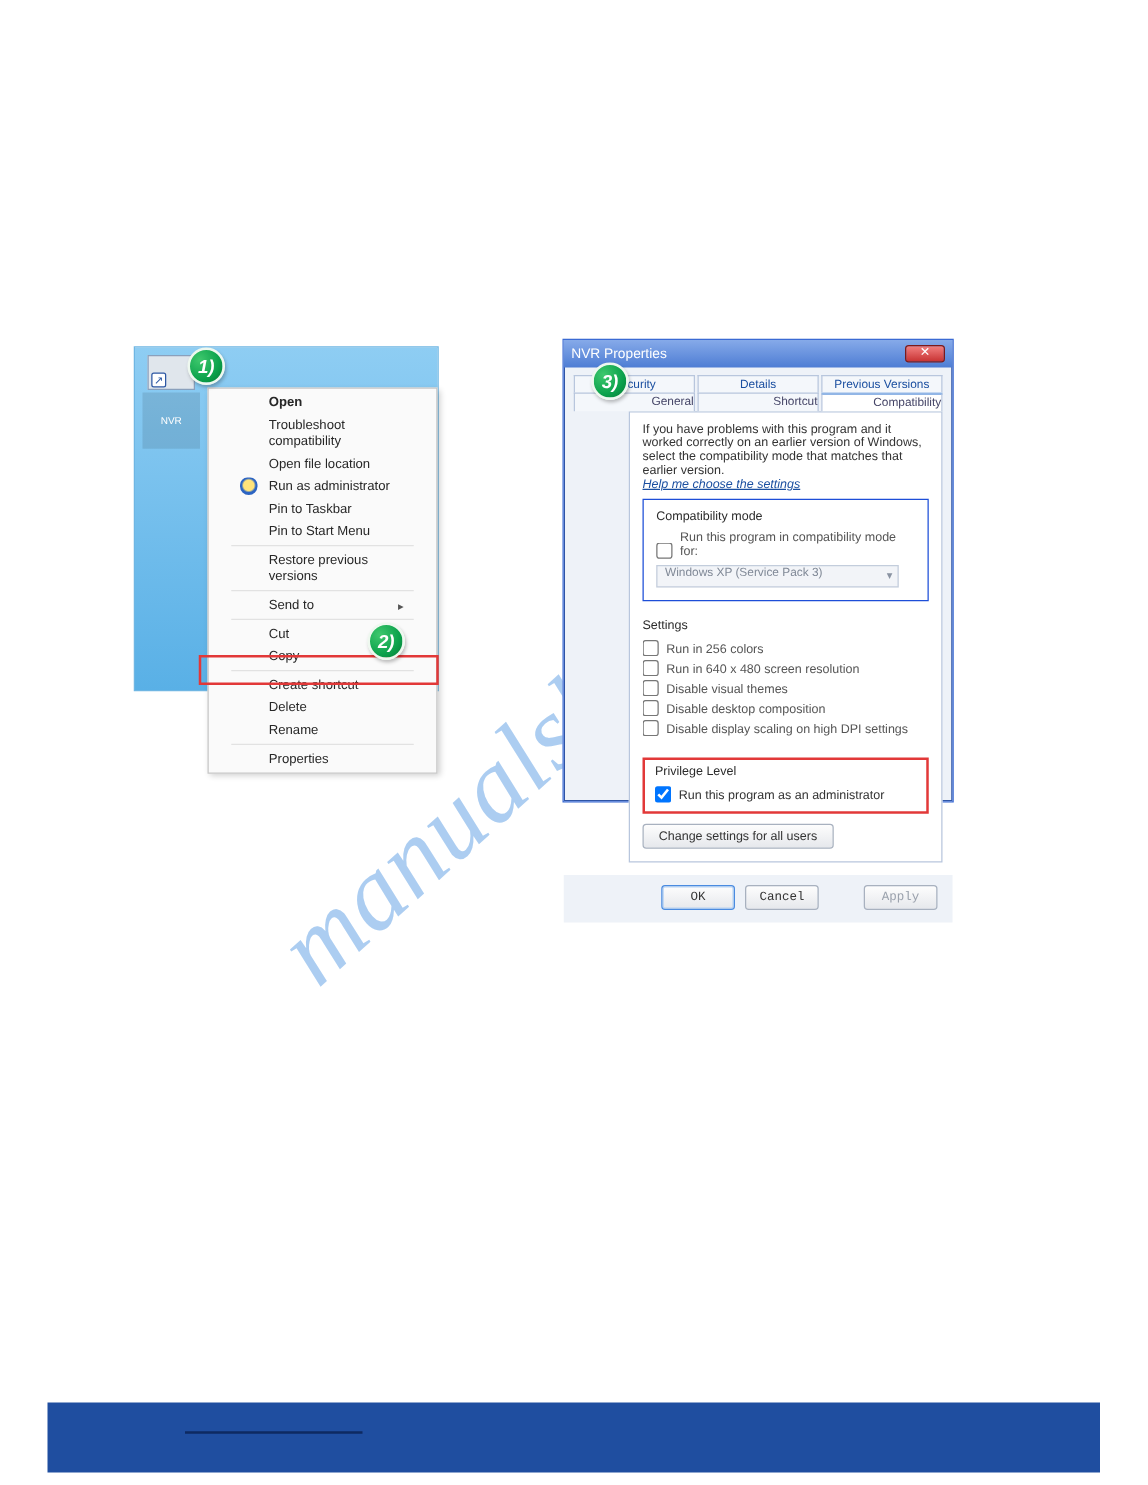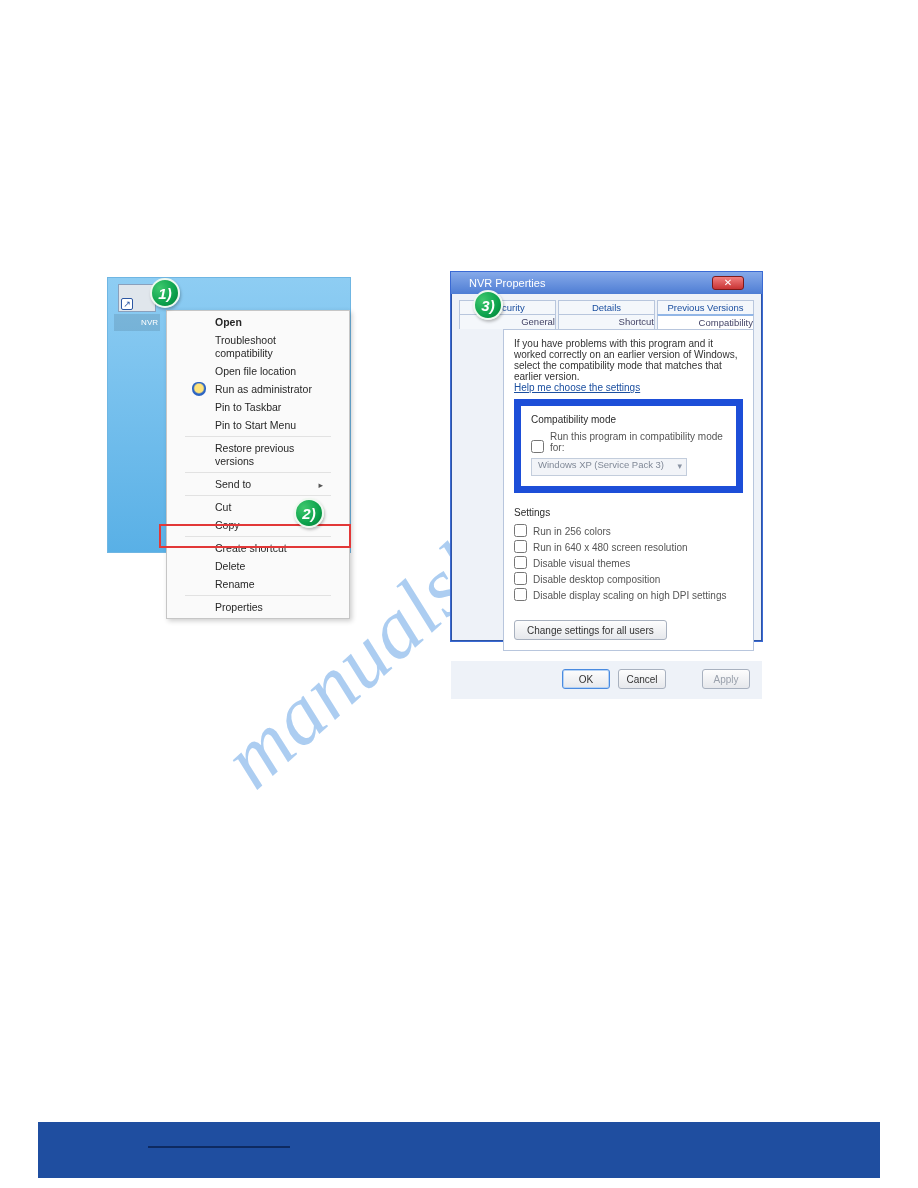--- a/index.html
+++ b/index.html
@@ -88,22 +88,21 @@
     border-radius: 2px;
     font-size: 9px;
     line-height: 10px;
     color: #2c57a3;
     text-align: center;
   }
   .desk-icon .lbl {
     background: rgba(0,0,0,.1);
     color: #fff;
     font-size: 8px;
-    padding: 4px 2px;
-    text-align: right;
+    padding: 18px 2px;
   }
 
   .ctxmenu {
     position: absolute;
     left: 58px;
     top: 32px;
     width: 184px;
     background: #fafafa;
     border: 1px solid #c6c6c6;
     box-shadow: 2px 2px 5px rgba(0,0,0,.2);
@@ -151,21 +150,21 @@
     height: 371px;
     border: 1px solid #3a6ad4;
     background: #eef2f8;
     box-shadow: 0 0 0 1px #2e54a5 inset;
   }
   .titlebar {
     height: 22px;
     background: linear-gradient(180deg, #86aae9, #4e7dd4);
     display: flex;
     align-items: center;
-    padding: 0 18px;
+    padding: 0 6px;
     color: #fff;
     font-size: 11px;
   }
   .titlebar .spacer { flex: 1; }
   .closebtn {
     width: 32px;
     height: 14px;
     background: linear-gradient(180deg, #f27f7f, #c83434);
     border: 1px solid #7d1a1a;
     border-radius: 3px;
@@ -195,42 +194,42 @@
 
   .tabpane {
     background: #fff;
     border: 1px solid #b8c6dd;
     padding: 8px 10px 10px;
     font-size: 10px;
     color: #333;
     margin-left: 44px;
   }
   .help-line { font-size: 10px; }
-  .help-link { color: #1b4fa0; text-decoration: underline; cursor: pointer; }
+  .help-link { color: #1b4fa0; text-decoration: underline; cursor: pointer; font-style: italic; }
 
   .group {
-    border: 7px solid #1d4ed8;
+    border: 1px solid #1d4ed8;
     padding: 8px 10px 10px;
     margin-top: 6px;
   }
   .group-title { font-size: 10px; color: #2b2b2b; margin-bottom: 4px; }
 
   .chkrow {
     display: flex;
     align-items: flex-end;
     gap: 6px;
     font-size: 10px;
     color: #555;
     padding: 1.5px 0;
   }
   .chkrow input { margin: 0; }
   .combo {
     margin-top: 4px;
     height: 18px;
-    width: 156px;
+    width: 194px;
     background: #f2f4f8;
     border: 1px solid #c3cddc;
     font-size: 9.5px;
     color: #808997;
     padding: 0 18px 0 6px;
     position: relative;
   }
   .combo::after {
     content: "▾";
     position: absolute;
@@ -261,21 +260,21 @@
     cursor: pointer;
   }
 
   .dlg-footer {
     display: flex;
     gap: 8px;
     justify-content: flex-end;
     padding: 8px 12px 10px;
     background: #eef2f8;
   }
-  .dlg-footer .winbtn { width: 48px; justify-content: center; }
+  .dlg-footer .winbtn { width: 59px; justify-content: center; font-family: Liberation Mono, monospace; }
   .dlg-footer .winbtn.ok { border-color: #4a8be0; box-shadow: 0 0 0 1px #b5d2f4 inset; }
   .dlg-footer .winbtn.disabled { color: #9aa1ac; margin-left: 28px; }
 
   
   .bottombar {
     position: absolute;
     left: 38px;
     right: 38px;
     bottom: 10px;
     height: 56px;
@@ -390,20 +389,27 @@
           <label class="chkrow">
               <input type="checkbox" style="">
               <span>Disable desktop composition</span>
             </label>
           <label class="chkrow">
               <input type="checkbox" style="">
               <span>Disable display scaling on high DPI settings</span>
             </label>
         </div>
 
+        <div class="priv-hl">
+          <div class="group-title">Privilege Level</div>
+          <label class="chkrow">
+            <input type="checkbox" checked="" style="">
+            <span>Run this program as an administrator</span>
+          </label>
+        </div>
 
         <div class="btn-line">
           <div class="winbtn">Change settings for all users</div>
         </div>
       </div>
     </div>
 
     <div class="dlg-footer">
       <div class="winbtn ok">OK</div>
       <div class="winbtn">Cancel</div>

